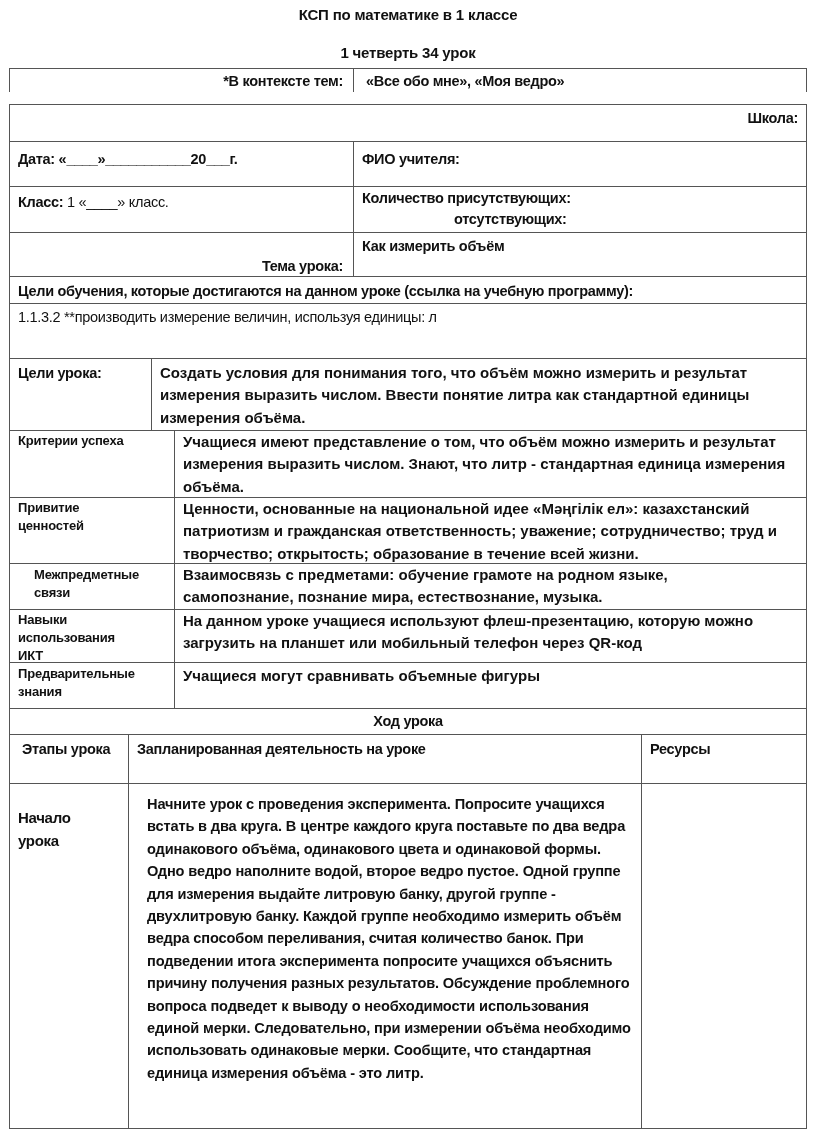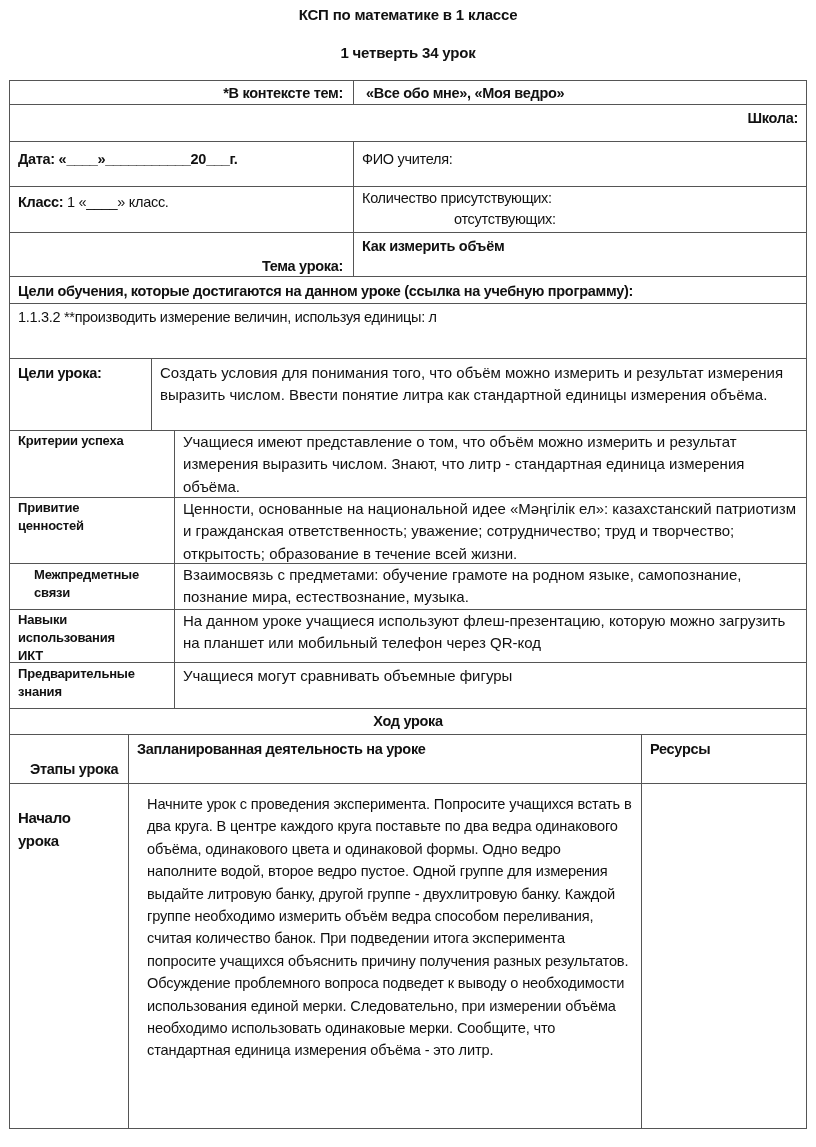--- a/index.html
+++ b/index.html
@@ -20,34 +20,34 @@
     border-left: 1px solid #555; border-right: 1.5px solid #555;
     border-top: 1px solid #555;
     box-sizing: border-box;
   }
   .row.last { border-bottom: 1.5px solid #555; }
   .cell {
     position: absolute; top: 0; bottom: 0; box-sizing: border-box;
     padding: 2px 8px; font-size: 14.5px; line-height: 22px;
     letter-spacing: -0.3px;
   }
-  .vline { border-left: 1px solid #555; }
+  .vline { border-left: 1px solid #555; font-weight: bold; }
   .b { font-weight: bold; }
   .small { font-size: 13px; line-height: 18px; font-weight: bold; letter-spacing: -0.2px; }
   .right { text-align: right; }
   .center { text-align: center; }
   .wide { letter-spacing: 0; font-size: 15px; line-height: 22.3px; }
 </style>
 </head>
 <body>
 
 <div class="title t1">КСП по математике в 1 классе</div>
 <div class="title t2">1 четверть 34 урок</div>
 
-<div class="row" style="top:80px;height:24px;">
+<div class="row" style="top:68px;height:24px;">
   <div class="cell b right" style="left:0;width:343px;padding-right:10px;line-height:20px;">*В контексте тем:</div>
   <div class="cell b vline" style="left:343px;right:0;padding-left:12px;line-height:20px;">«Все обо мне», «Моя ведро»</div>
 </div>
 
 <div class="row" style="top:104px;height:37px;text-align:right;">
   <div class="cell b" style="left:0;right:0;">Школа:</div>
 </div>
 
 <div class="row" style="top:141px;height:45px;">
   <div class="cell b" style="left:0;width:343px;padding-top:6px;">Дата: «____»___________20___г.</div>
@@ -107,21 +107,21 @@
 <div class="row" style="top:662px;height:46px;">
   <div class="cell small" style="left:0;width:164px;padding-top:2px;padding-right:20px;">Предварительные знания</div>
   <div class="cell vline wide" style="left:164px;right:0;padding-top:2px;">Учащиеся могут сравнивать объемные фигуры</div>
 </div>
 
 <div class="row" style="top:708px;height:26px;">
   <div class="cell b center" style="left:0;right:0;padding-top:1px;">Ход урока</div>
 </div>
 
 <div class="row" style="top:734px;height:49px;">
-  <div class="cell b" style="left:12px;width:118px;padding-top:3px;margin-top:20px;">Этапы урока</div>
+  <div class="cell b" style="left:4px;width:118px;padding-top:3px;">Этапы урока</div>
   <div class="cell b vline" style="left:118px;width:513px;padding-top:3px;">Запланированная деятельность на уроке</div>
   <div class="cell b vline" style="left:631px;right:0;padding-top:3px;">Ресурсы</div>
 </div>
 
 <div class="row last" style="top:783px;height:346px;">
   <div class="cell b" style="left:0;width:118px;padding-top:22px;padding-right:30px;line-height:23px;font-size:15px;">Начало урока</div>
   <div class="cell vline" style="left:118px;width:513px;padding:9px 8px 0 18px;font-size:14.6px;line-height:22.4px;letter-spacing:-0.15px;">Начните урок с проведения эксперимента. Попросите учащихся встать в два круга. В центре каждого круга поставьте по два ведра одинакового объёма, одинакового цвета и одинаковой формы. Одно ведро наполните водой, второе ведро пустое. Одной группе для измерения выдайте литровую банку, другой группе - двухлитровую банку. Каждой группе необходимо измерить объём ведра способом переливания, считая количество банок. При подведении итога эксперимента попросите учащихся объяснить причину получения разных результатов. Обсуждение проблемного вопроса подведет к выводу о необходимости использования единой мерки. Следовательно, при измерении объёма необходимо использовать одинаковые мерки. Сообщите, что стандартная единица измерения объёма - это литр.</div>
   <div class="cell vline" style="left:631px;right:0;"></div>
 </div>
 

